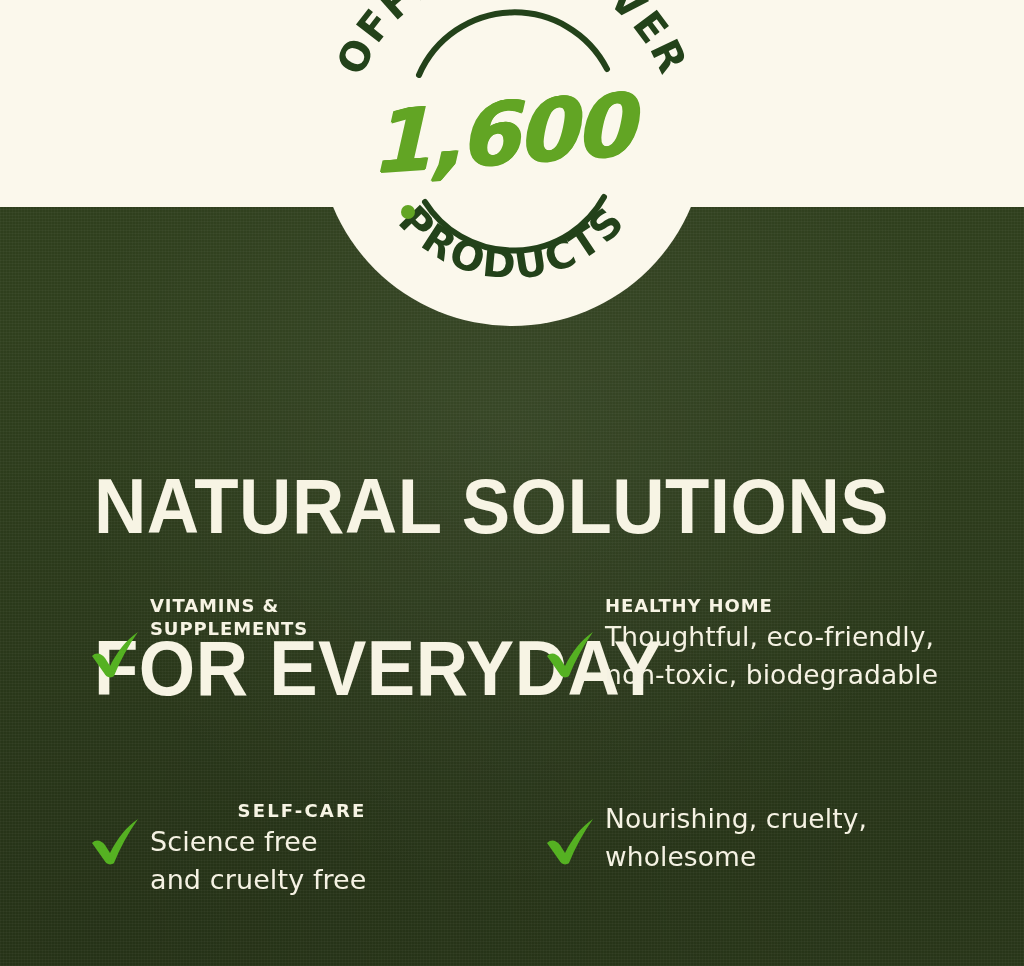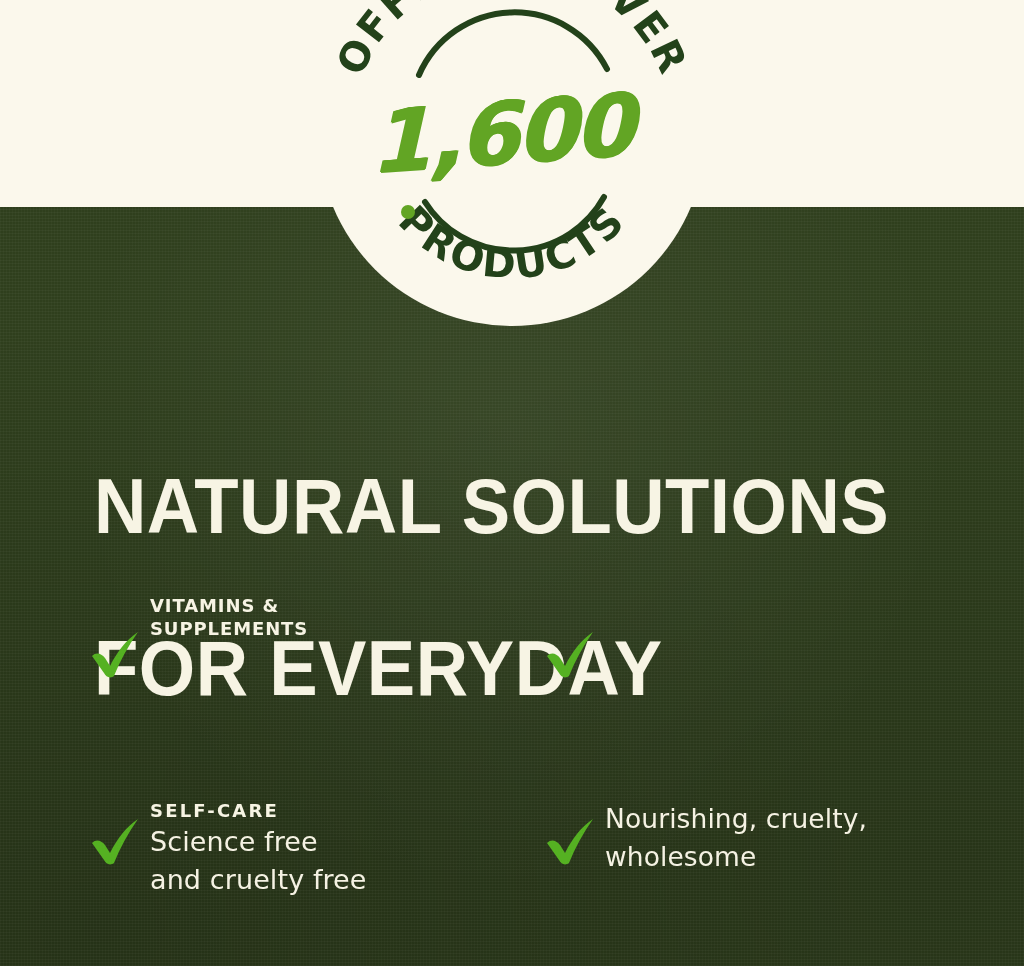--- a/index.html
+++ b/index.html
@@ -148,21 +148,21 @@
   }
   .feature-title {
     color: #f7f4e4;
     font-family: "DejaVu Sans", sans-serif;
     font-weight: 700;
     font-size: 18px;
     line-height: 1.28;
     letter-spacing: 0.9px;
     white-space: pre-line;
   }
-  .feature-title.spaced { letter-spacing: 2.2px; }
+  .feature-title.spaced { letter-spacing: 2.2px; text-align: right; }
   .feature-desc {
     color: #f5f2e3;
     font-family: "DejaVu Sans", sans-serif;
     font-weight: 400;
     font-size: 27px;
     line-height: 1.42;
     letter-spacing: 0.1px;
     white-space: pre-line;
     margin-top: 1px;
   }
@@ -226,20 +226,25 @@
 SUPPLEMENTS</div>
       </div>
     </div>
 
     <div class="feature col-right">
       <div class="check">
         <svg viewBox="0 0 58 58" xmlns="http://www.w3.org/2000/svg">
           <path d="M4 30 C 8 26, 13 27, 17 32 L 22 40 C 29 26, 38 14, 50 6 C 40 20, 32 35, 26 50 C 22 53, 18 51, 16 47 Z" fill="#55b122"></path>
         </svg>
       </div>
+      <div class="feature-text">
+        <div class="feature-title">HEALTHY HOME</div>
+        <div class="feature-desc">Thoughtful, eco-friendly,
+non-toxic, biodegradable</div>
+      </div>
     </div>
 
     <div class="feature col-left short">
       <div class="check">
         <svg viewBox="0 0 58 58" xmlns="http://www.w3.org/2000/svg">
           <path d="M4 30 C 8 26, 13 27, 17 32 L 22 40 C 29 26, 38 14, 50 6 C 40 20, 32 35, 26 50 C 22 53, 18 51, 16 47 Z" fill="#55b122"></path>
         </svg>
       </div>
       <div class="feature-text">
         <div class="feature-title spaced">SELF-CARE</div>

